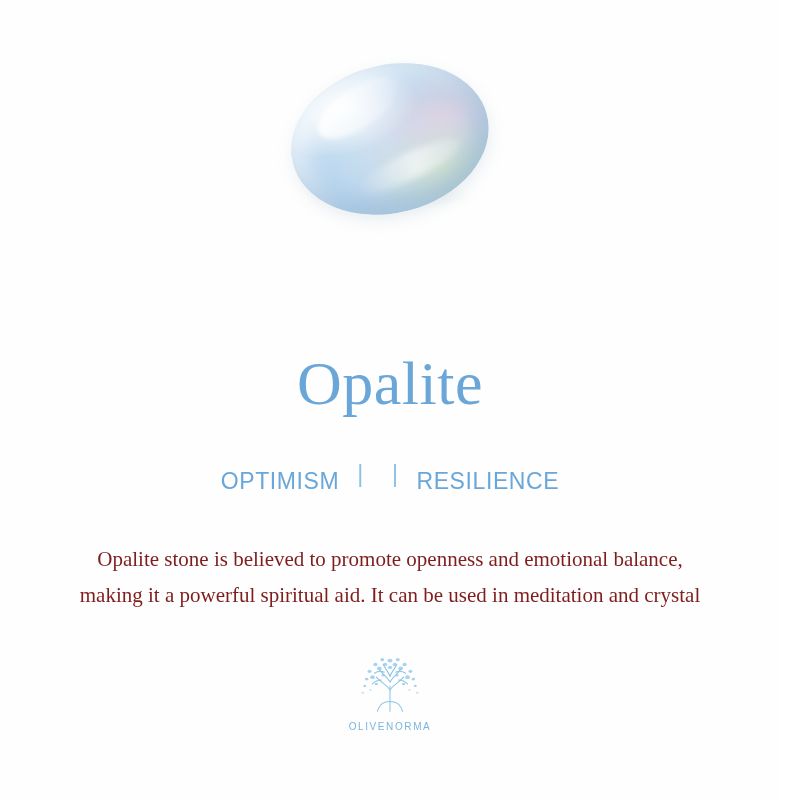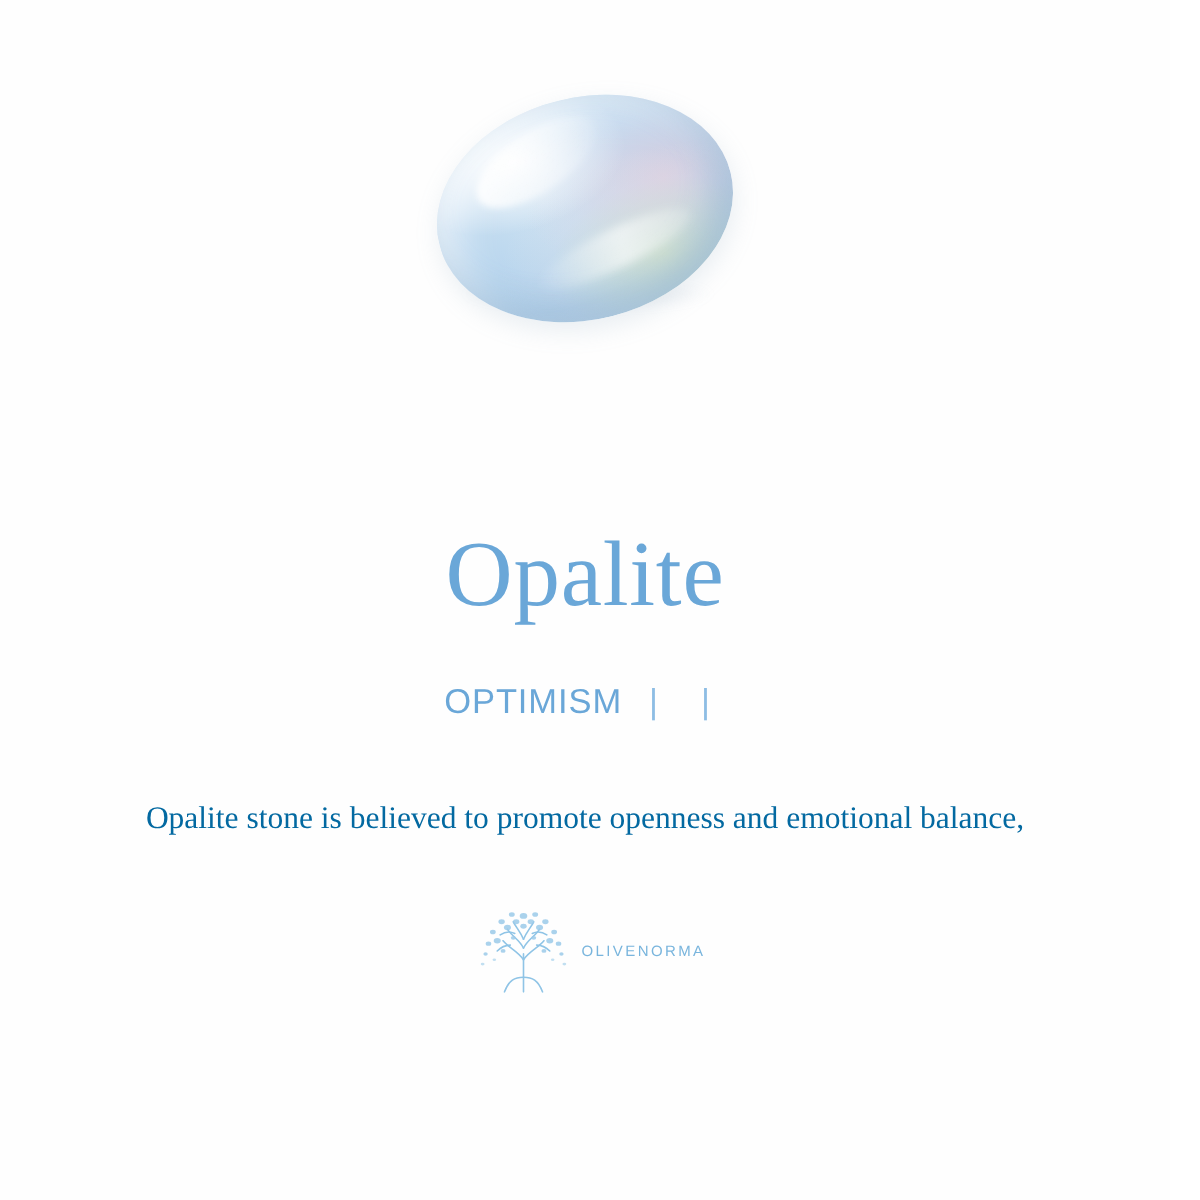--- a/index.html
+++ b/index.html
@@ -104,44 +104,44 @@
   .keywords {
     margin-top: 40px;
     font-family: "Liberation Sans", sans-serif;
     font-size: 23px;
     color: #6aa7d8;
     letter-spacing: 0.6px;
     display: flex;
     align-items: center;
     gap: 0;
   }
-  .kw { padding: 0 4px; }
+  .kw { padding: 0 4px; margin-top: 14px; }
   .kw-sep {
     padding: 0 14px;
     color: #8dbde4;
     font-weight: 300;
   }
 
   
   .description {
     margin-top: 46px;
     width: 760px;
     text-align: center;
     font-family: "Liberation Serif", serif;
     font-size: 21px;
     line-height: 1.72;
-    color: #0369a1;
+    color: #7f1d1d;
   }
   .description p { margin: 0; }
 
   
   .logo-area {
     margin-top: 34px;
     display: flex;
-    flex-direction: row;
+    flex-direction: column;
     align-items: center;
   }
   .logo-mark { width: 78px; height: 72px; display: block; }
   .logo-text {
     margin-top: 2px;
     font-family: "Liberation Sans", sans-serif;
     font-size: 10px;
     letter-spacing: 1.6px;
     color: #79b5dd;
   }
@@ -160,24 +160,26 @@
       </div>
     </div>
   </div>
 
   <div class="title">Opalite</div>
 
   <div class="keywords">
     <span class="kw">OPTIMISM</span>
     <span class="kw-sep">|</span>
     <span class="kw-sep">|</span>
+    <span class="kw">RESILIENCE</span>
   </div>
 
   <div class="description">
     <p>Opalite stone is believed to promote openness and emotional balance,</p>
+    <p>making it a powerful spiritual aid. It can be used in meditation and crystal</p>
   </div>
 
   <div class="logo-area">
     <svg class="logo-mark" viewBox="0 0 80 74">
       <g stroke="#8fc4e6" stroke-width="1.1" fill="none" stroke-linecap="round">
         <path d="M40 66 L40 40"></path>
         <path d="M40 44 C36 38 30 36 26 31"></path>
         <path d="M40 44 C44 38 50 36 54 31"></path>
         <path d="M40 36 C37 30 32 28 29 23"></path>
         <path d="M40 36 C43 30 48 28 51 23"></path>

